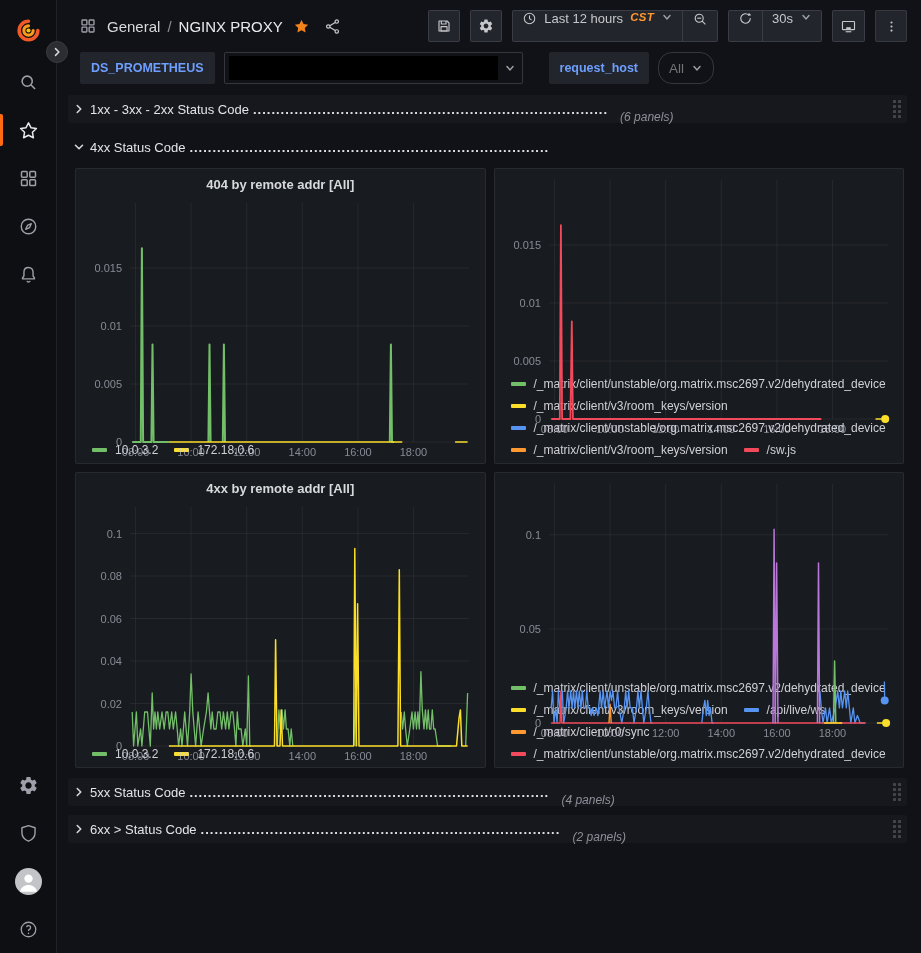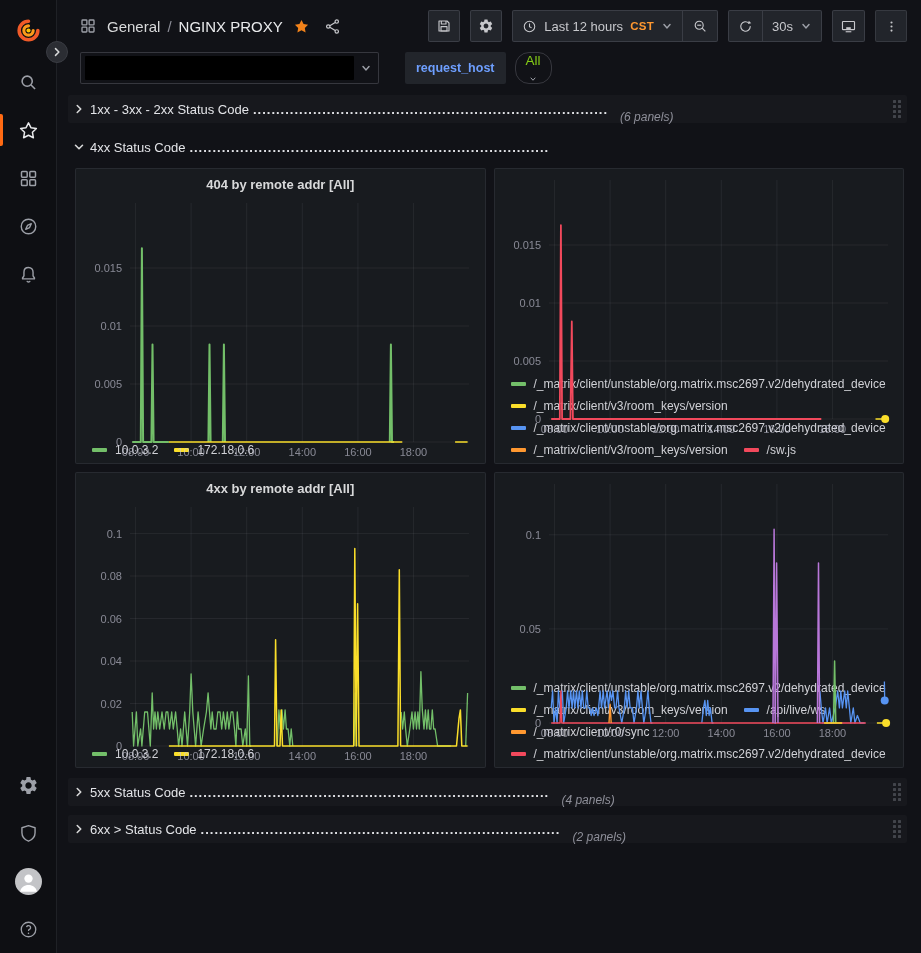--- a/index.html
+++ b/index.html
@@ -33,36 +33,36 @@
   .crumb-sep { font-size:15px; color:#8e8f99; margin:0 7px; }
   .crumb-title { font-size:15px; color:#e9eaec; }
   .hdr-star { color:#f2821a; margin-left:10px; cursor:pointer; }
   .hdr-share { color:#c7c8cc; margin-left:14px; cursor:pointer; }
   .hdr-right { margin-left:auto; display:flex; align-items:center; gap:10px; }
   .tool-btn { height:32px; min-width:32px; padding:0 7px; background:#22252b;
     border:1px solid rgba(204,204,220,0.15); border-radius:2px; color:#c7c8cc;
     display:flex; align-items:center; justify-content:center; gap:6px; cursor:pointer; font-size:13px; }
   .tool-group { display:flex; align-items:stretch; height:32px; background:#22252b;
     border:1px solid rgba(204,204,220,0.15); border-radius:2px; color:#c7c8cc; }
-  .tool-seg { display:flex; align-items:center; gap:7px; padding:0 9px; font-size:13px; cursor:pointer; }
+  .tool-seg { display:flex; gap:7px; padding:0 9px; font-size:13px; cursor:pointer; }
   .tool-divider { width:1px; background:rgba(204,204,220,0.15); }
-  .tz { color:#ff9830; font-size:11.5px; font-weight:700; letter-spacing:.3px; }
+  .tz { color:#ff9830; font-size:11.5px; font-weight:700; letter-spacing:.3px;font-style:italic; }
   .chev { color:#9da0a8; }
   .kebab-btn { border:1px solid rgba(204,204,220,0.12); }
 
   
   .subheader { height:38px; display:flex; align-items:center; gap:9px; padding:0 14px 6px 23px; }
   .var-label { height:32px; display:flex; align-items:center; padding:0 11px; background:#22252b;
     border-radius:2px; color:#6e9fff; font-size:12.5px; font-weight:700; cursor:pointer; }
   .var-select { height:32px; width:299px; border:1px solid rgba(204,204,220,0.2); border-radius:2px;
     background:#111217; display:flex; align-items:center; padding:0 6px 0 4px; cursor:pointer; }
   .redacted { flex:1; height:24px; background:#000; border-radius:1px; }
   .var-select .chev { margin-left:6px; }
   .var-value { height:32px; border:1px solid rgba(204,204,220,0.2); border-radius:14px;
-    display:flex; align-items:center; gap:7px; padding:0 10px; color:#84cc16; font-size:13.5px; cursor:pointer;flex-direction:column; }
+    display:flex; align-items:center; gap:7px; padding:0 10px; color:#737373; font-size:13.5px; cursor:pointer; }
 
   
   .dash { padding:5px 14px 0 11px; }
   .row-header { height:28px; display:flex; align-items:center; padding:0 6px 0 4px;
     margin-bottom:10px; cursor:pointer; border-radius:2px; }
   .row-header.collapsed { background:#17181d; }
   .row-chevron { color:#d8d9da; margin-right:4px; display:flex; }
   .row-title { font-size:13px; font-weight:400; color:#e3e4e8; white-space:nowrap; }
   .row-dots { font-size:13px; font-weight:700; color:#e3e4e8; letter-spacing:1px; margin-left:4px;
     overflow:hidden; white-space:nowrap; max-width:360px; }
@@ -249,20 +249,21 @@
         <svg width="15" height="15" viewBox="0 0 24 24" fill="currentColor">
           <circle cx="12" cy="5.5" r="1.7"></circle>
             <circle cx="12" cy="12" r="1.7"></circle>
             <circle cx="12" cy="18.5" r="1.7"></circle>
         </svg>
       </div>
     </div>
   </div>
 
   <div class="subheader">
+    <div class="var-label">DS_PROMETHEUS</div>
     <div class="var-select">
       <span class="redacted"></span>
       <svg class="chev" width="12" height="12" viewBox="0 0 16 16" fill="none" stroke="currentColor" stroke-width="2" stroke-linecap="round">
         <polyline points="4,6 8,10.5 12,6"></polyline>
       </svg>
     </div>
     <div style="width:8px"></div>
     <div class="var-label">request_host</div>
     <div class="var-value">
       <span>All</span>

